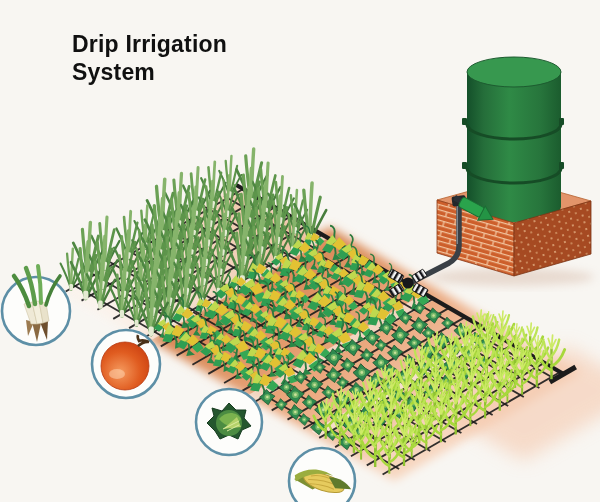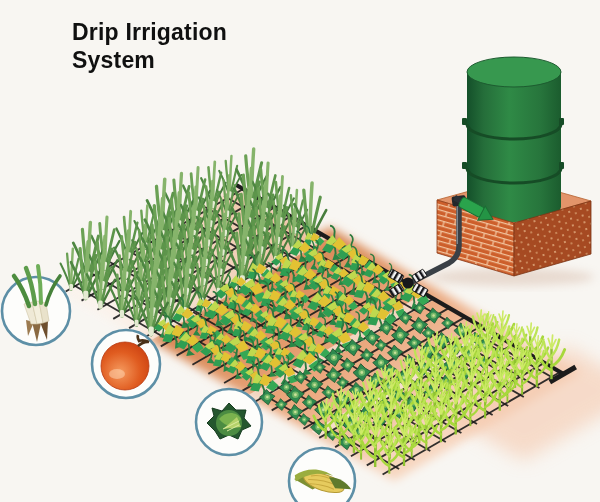--- a/index.html
+++ b/index.html
@@ -1,18 +1,18 @@
 <!DOCTYPE html>
 <html style="--bg: #f8f6f2; --title: #101010; --ring: #5d8fa6; --pipe: #1c1c1c; --supply-pipe: #3a4046; --tank-green: #2f8a46; --tank-dark: #1d5c30; --brick: #cd5f2b; --brick-side: #a64a22; --brick-top: #e2946a; --soil: #eaa87e; --leek-green: #6ba155; --tomato-leaf: #2f9e52; --tomato-yellow: #e2c233; --tomato-fruit: #d84e1f; --cabbage-green: #2f8a4f; --corn-green: #a8d83c; --tap-green: #2aa34c;"><head>
 <meta charset="utf-8">
 <style>
   html,body{margin:0;padding:0;background:#e9e9e9;}
   .stage{position:relative;width:600px;height:502px;background:var(--bg,#f8f6f2);
          overflow:hidden;font-family:"Liberation Sans",sans-serif;}
-  .title{position:absolute;left:72px;top:18px;width:225px;
+  .title{position:absolute;left:72px;top:30px;width:225px;
          font-weight:bold;font-size:23px;line-height:1.22;letter-spacing:.2px;
          color:var(--title,#101010);}
   svg{position:absolute;left:0;top:0;}
 </style>
 </head>
 <body>
 
 <div class="stage">
 
   <svg id="scene" width="600" height="502" viewBox="0 0 600 502">

